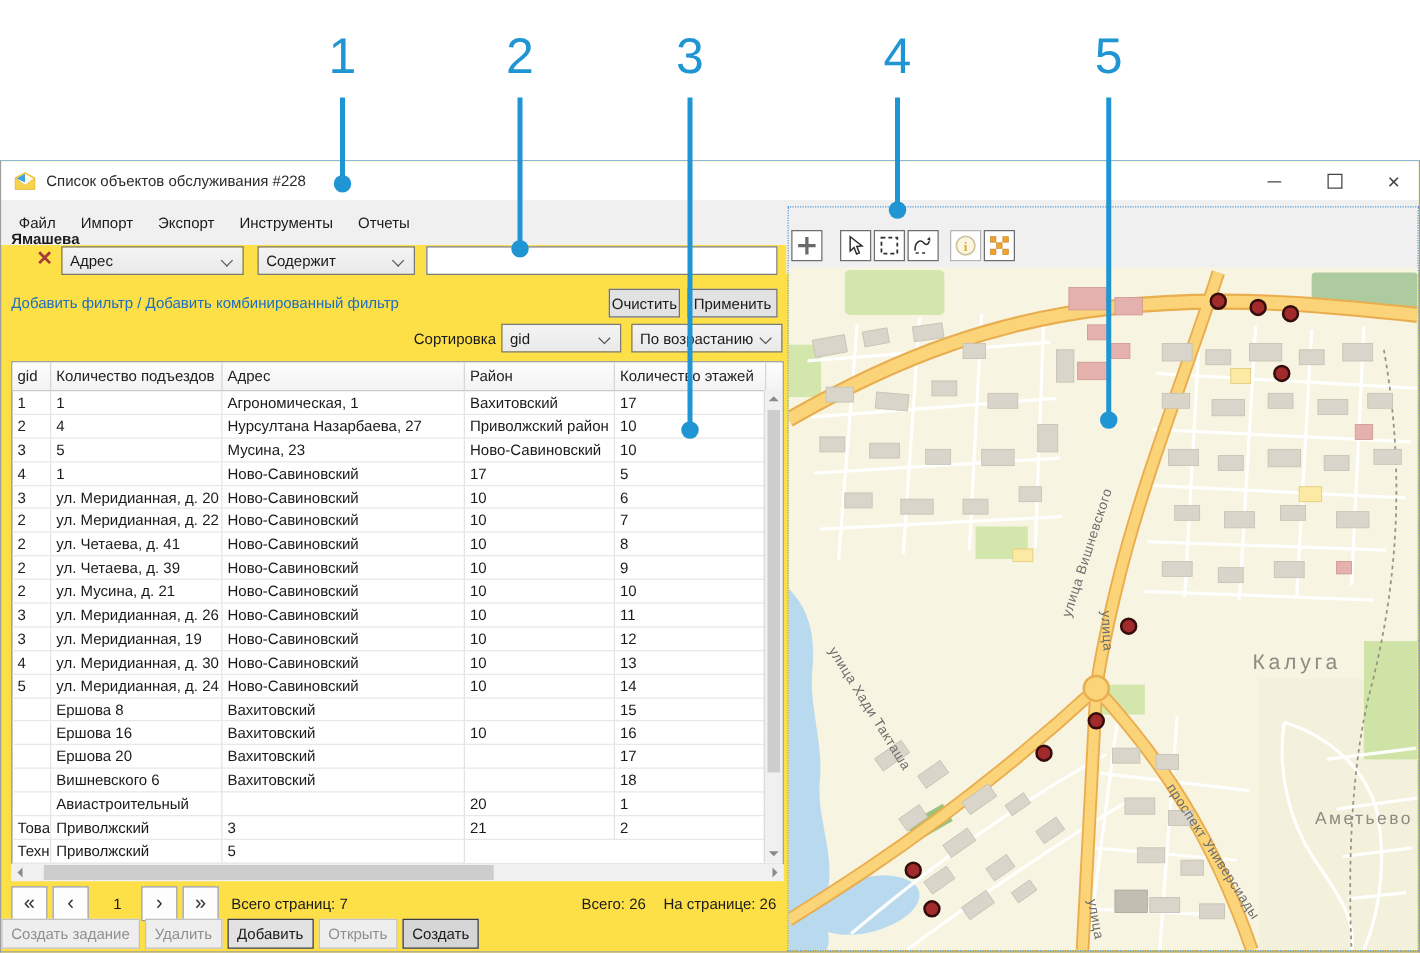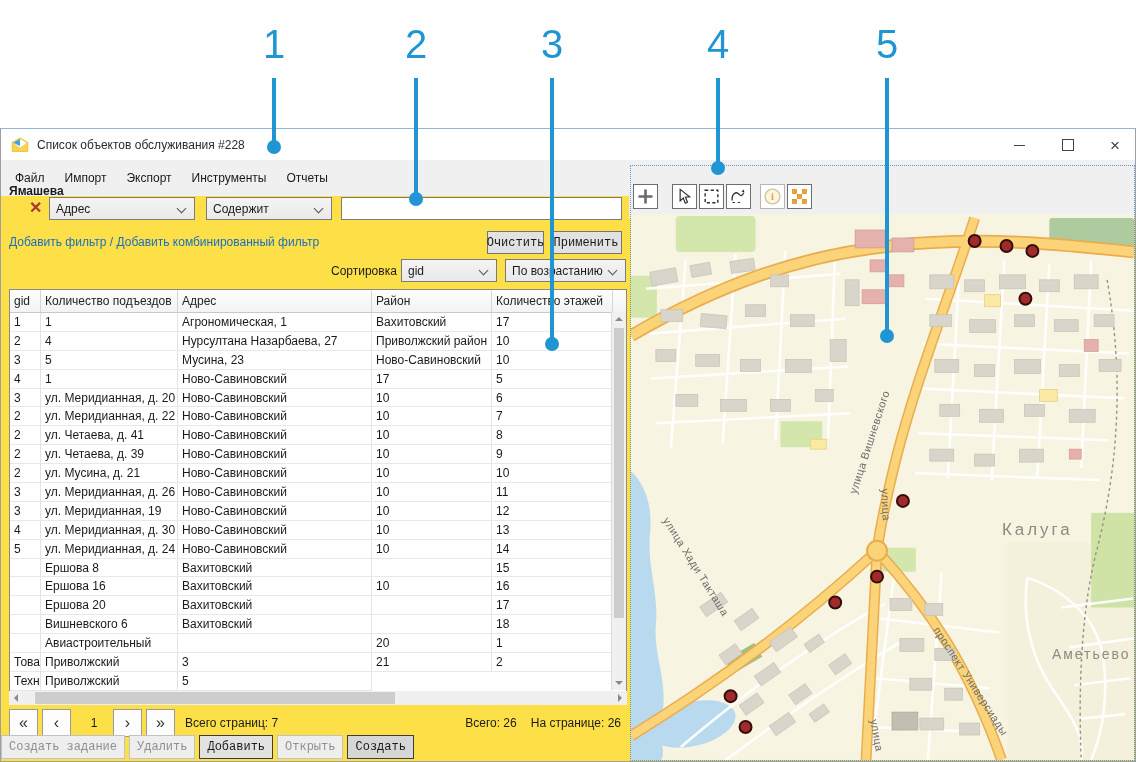--- a/index.html
+++ b/index.html
@@ -27,21 +27,21 @@
                 border-right:1.4px solid #555;border-bottom:1.4px solid #555;transform:rotate(45deg)}
   .cb-field{left:48px;top:68px;width:146px}
   .cb-op{left:205px;top:68px;width:126px}
   .cb-sortf{left:400px;top:130px;width:96px}
   .cb-sortd{left:504px;top:130px;width:121px}
   .filter-input{position:absolute;left:340px;top:68px;width:281px;height:23px;border:1px solid #7b7b7b;
                 box-sizing:border-box;font-family:inherit;font-size:12px;padding:0 4px}
   .links{position:absolute;left:8px;top:106px;color:#1b6ec2}
   .links a{color:#1b6ec2;text-decoration:none;cursor:pointer}
   .btn{display:flex;align-items:center;justify-content:center;background:#e2e2e2;border:1px solid #747474;
-       box-sizing:border-box;font-size:12px;font-family:Liberation Mono, monospace;color:#1a1a1a;cursor:default}
+       box-sizing:border-box;font-size:12px;font-family:Liberation Sans, sans-serif;color:#1a1a1a;cursor:default}
   .b-clear{position:absolute;left:486px;top:102px;width:57px;height:23px}
   .b-apply{position:absolute;left:549px;top:102px;width:72px;height:23px}
   .sort-label{position:absolute;left:330px;top:135px}
   
   .table{position:absolute;left:8px;top:160px;width:618px;border:1px solid #898989;box-sizing:border-box;background:#fff}
   .t-head{display:grid;grid-template-columns:31px 137px 194px 120px 121px;height:22px;
           background:linear-gradient(#fdfdfd,#f3f3f3);border-bottom:1px solid #c9c9c9}
   .t-head .cell{border-right:1px solid #d6d6d6;display:flex;align-items:center;padding-left:4px;
                 white-space:nowrap;overflow:hidden;color:#222}
   .t-body{display:grid;grid-template-columns:31px 137px 194px 120px 121px;grid-auto-rows:18.9px;width:603px}

